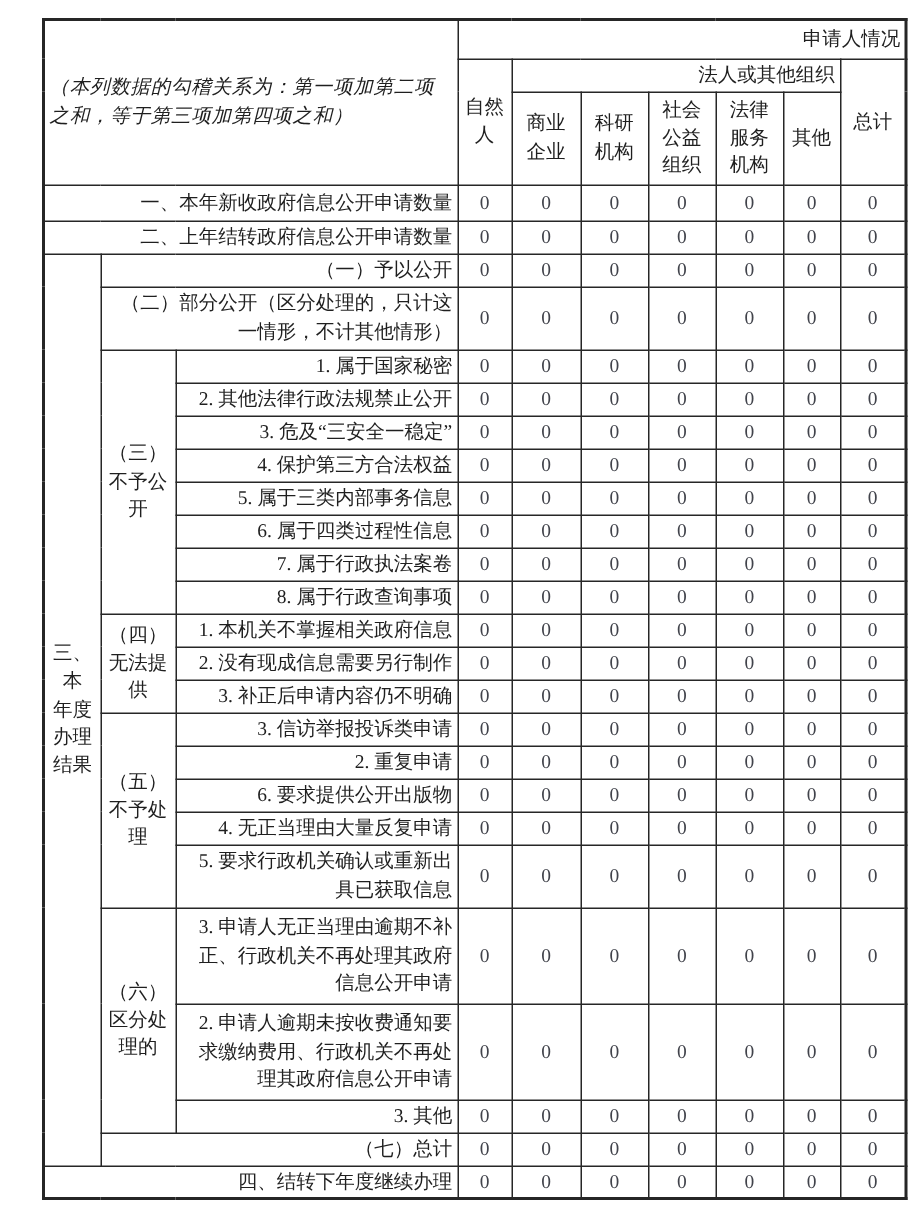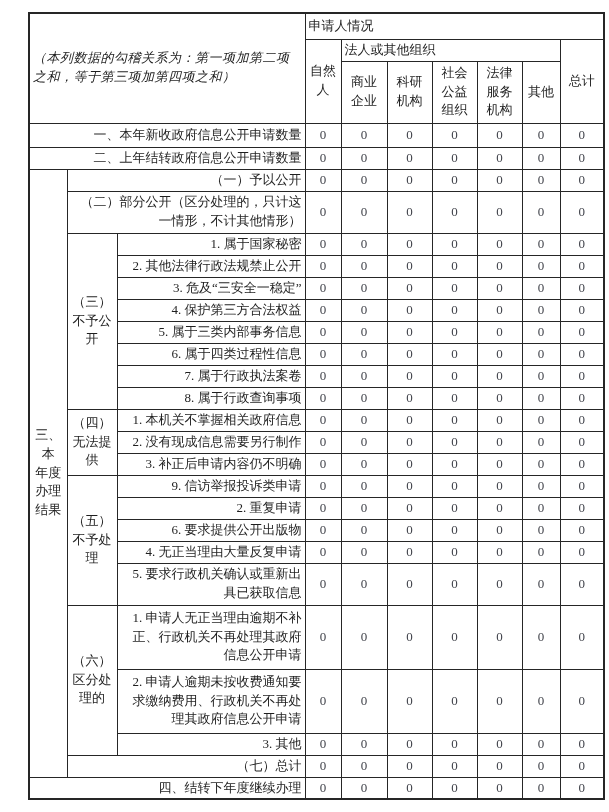--- a/index.html
+++ b/index.html
@@ -25,21 +25,21 @@
     line-height: 1.45;
     padding: 1px 3px;
     vertical-align: middle;
     overflow: hidden;
     word-break: break-all;
   }
   
   tr.hr1 { height: 26px; }
   tr.hr2 { height: 22px; }
   tr.hr3 { height: 62px; }
-  td.center { text-align: left; }
+  td.center { text-align: right; }
   td.hdr { text-align: center; white-space: pre-line; line-height: 1.5; padding: 1px 1px; }
   td.note {
     font-style: italic;
     font-size: 13px;
     line-height: 2.1;
     padding: 4px 8px;
     vertical-align: middle;
     letter-spacing: 0.5px;
     word-break: break-all;
   }
@@ -262,21 +262,21 @@
           <td class="value-cell">0</td>
           <td class="value-cell">0</td>
           <td class="value-cell">0</td>
           <td class="value-cell">0</td>
           <td class="value-cell">0</td>
           <td class="value-cell">0</td>
           <td class="value-cell">0</td>
         </tr>
         <tr class="r">
           <td class="group-cell" rowspan="5">（五）不予处理</td>
-          <td class="label-cell" colspan="1">9. 信访举报投诉类申请</td>
+          <td class="label-cell" colspan="1">3. 信访举报投诉类申请</td>
           <td class="value-cell">0</td>
           <td class="value-cell">0</td>
           <td class="value-cell">0</td>
           <td class="value-cell">0</td>
           <td class="value-cell">0</td>
           <td class="value-cell">0</td>
           <td class="value-cell">0</td>
         </tr>
         <tr class="r">
           <td class="label-cell" colspan="1">2. 重复申请</td>
@@ -313,21 +313,21 @@
           <td class="value-cell">0</td>
           <td class="value-cell">0</td>
           <td class="value-cell">0</td>
           <td class="value-cell">0</td>
           <td class="value-cell">0</td>
           <td class="value-cell">0</td>
           <td class="value-cell">0</td>
         </tr>
         <tr class="h3">
           <td class="group-cell" rowspan="3">（六）区分处理的</td>
-          <td class="label-cell" colspan="1">1. 申请人无正当理由逾期不补正、行政机关不再处理其政府信息公开申请</td>
+          <td class="label-cell" colspan="1">3. 申请人无正当理由逾期不补正、行政机关不再处理其政府信息公开申请</td>
           <td class="value-cell">0</td>
           <td class="value-cell">0</td>
           <td class="value-cell">0</td>
           <td class="value-cell">0</td>
           <td class="value-cell">0</td>
           <td class="value-cell">0</td>
           <td class="value-cell">0</td>
         </tr>
         <tr class="h3">
           <td class="label-cell" colspan="1">2. 申请人逾期未按收费通知要求缴纳费用、行政机关不再处理其政府信息公开申请</td>

